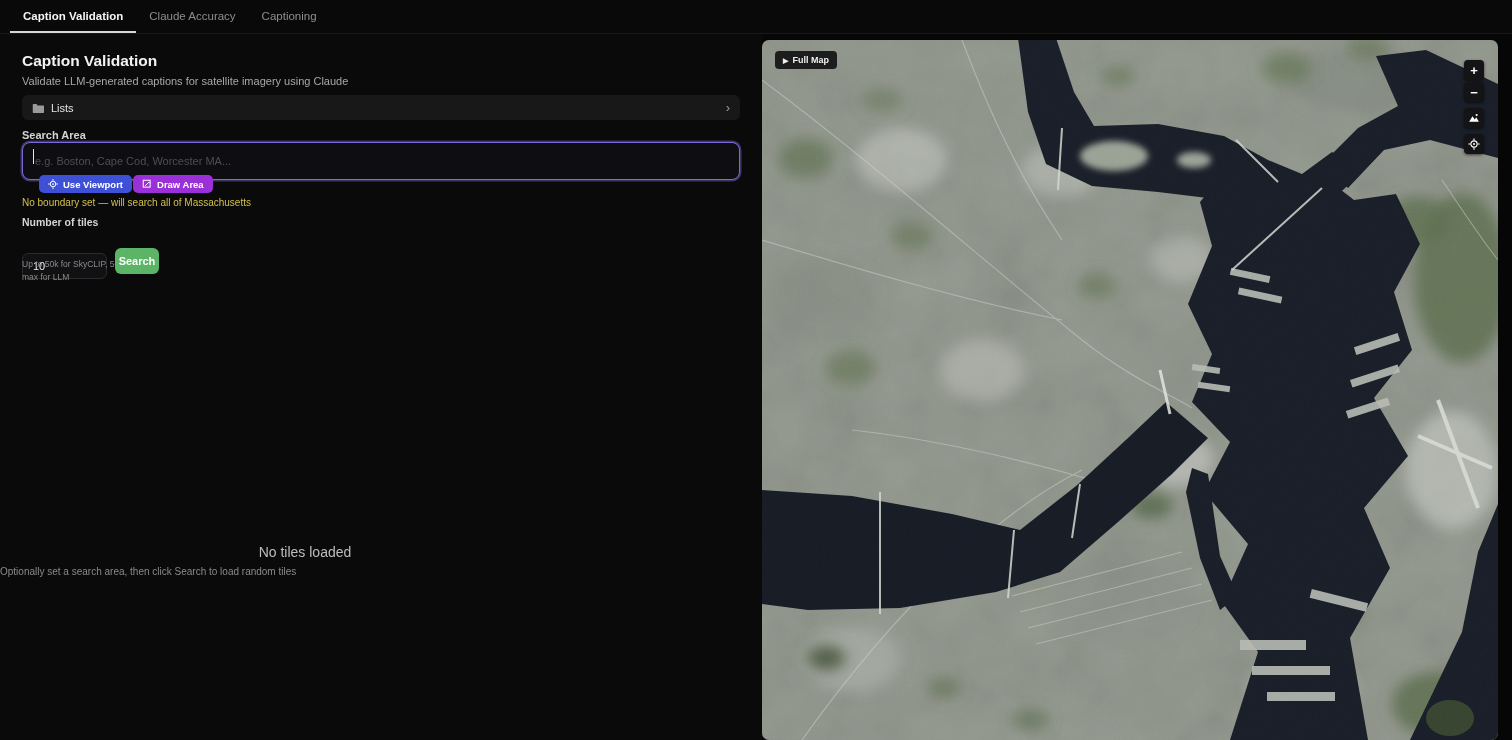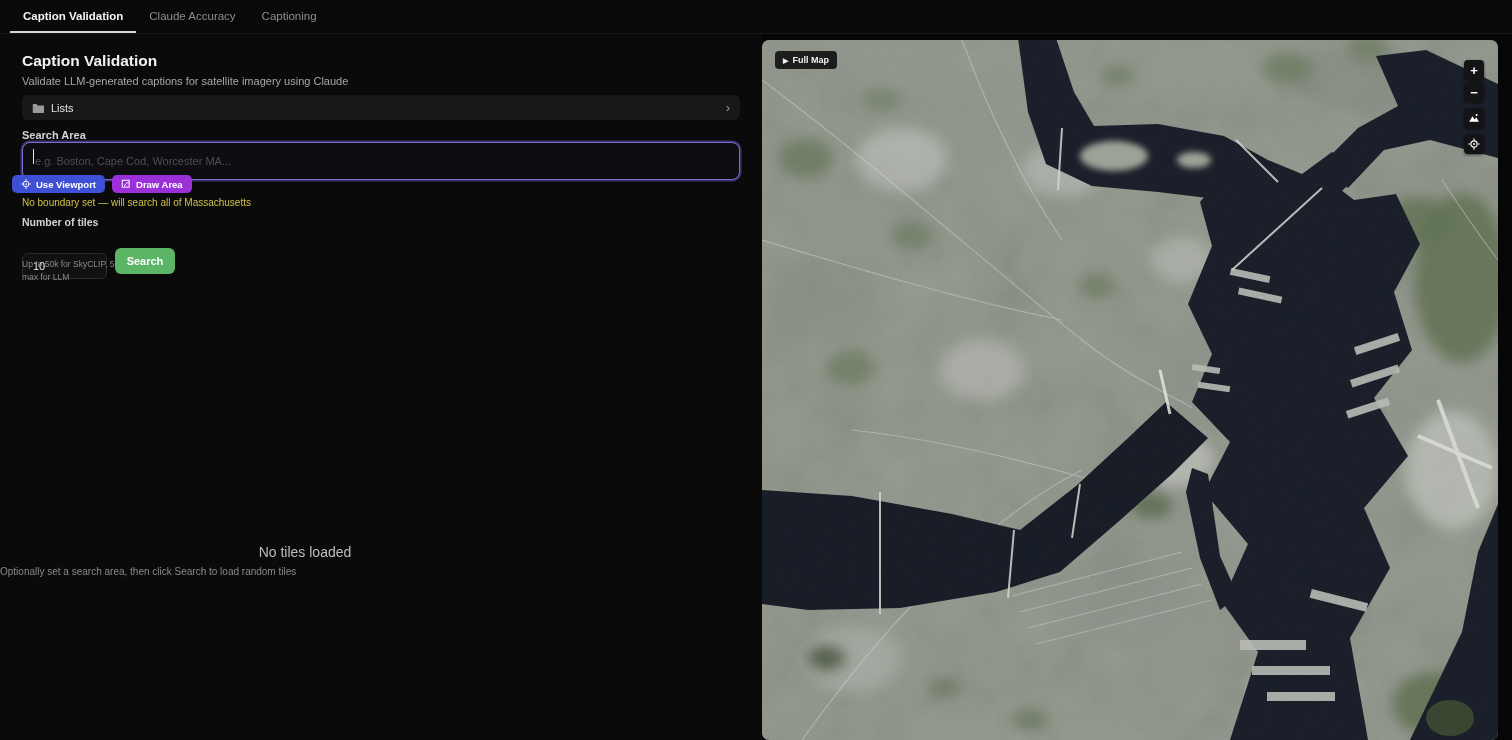--- a/index.html
+++ b/index.html
@@ -33,37 +33,37 @@
   .search-input { position:absolute; left:22px; top:108px; width:718px; height:38px;
                   background:#0e0e12; border:1px solid #7a6bd8; border-radius:8px;
                   box-shadow:0 0 0 1.5px rgba(122,107,216,.45);
                   color:#e8e8e8; font-size:11px; padding:0 12px;
                   font-family:"Liberation Sans", sans-serif; caret-color:#fff; }
   .search-input::placeholder { color:#4d4d54; }
   .caret { position:absolute; left:33px; top:115px; width:1px; height:15px;
            background:#e8e8e8; animation:blink 1.1s steps(1) infinite; }
   @keyframes blink { 50% { opacity:0; } }
 
-  .btn-row { position:absolute; left:12px; top:141px; display:flex; gap:7px; }
+  .btn-row { position:absolute; left:39px; top:141px; display:flex; gap:1px; }
   .chip-btn { height:18px; border:none; border-radius:5px; display:flex; align-items:center;
               gap:5px; padding:0 9px; font-size:9.5px; font-weight:bold; color:#fff;
               cursor:pointer; font-family:"Liberation Sans", sans-serif; }
   .chip-blue { background:#3e51d6; }
   .chip-purple { background:#9b30d9; }
 
   .warning-text { position:absolute; left:22px; top:163px; font-size:10px; color:#d2c14b; }
 
   .tiles-label { top:182px; font-size:10.5px; }
   .tiles-input { position:absolute; left:22px; top:195px; width:85px; height:26px;
                  background:#111113; border:1px solid #2b2b2e; border-radius:6px;
                  color:#f0f0f0; font-size:11px; padding:0 10px;
                  font-family:"Liberation Sans", sans-serif;margin-top:24px; }
   .tiles-helper { position:absolute; left:22px; top:224px; width:102px; font-size:8.5px;
                   line-height:1.55; color:#8b8b8b; }
-  .search-btn { position:absolute; left:115px; top:214px; width:60px; height:26px;
+  .search-btn { position:absolute; left:115px; top:214px; width:44px; height:26px;
                 background:#5cb567; border:none; border-radius:6px; color:#fdfdfd;
                 font-size:11px; font-weight:bold; cursor:pointer;
                 font-family:"Liberation Sans", sans-serif; }
 
   .empty-title { position:absolute; left:0; top:510px; width:610px; text-align:center;
                  font-size:14px; color:#bdbdbd; }
   .empty-subtitle { position:absolute; left:0; top:532px; width:762px; text-align:left;
                     font-size:10px; color:#8a8a8a; }
 
   

